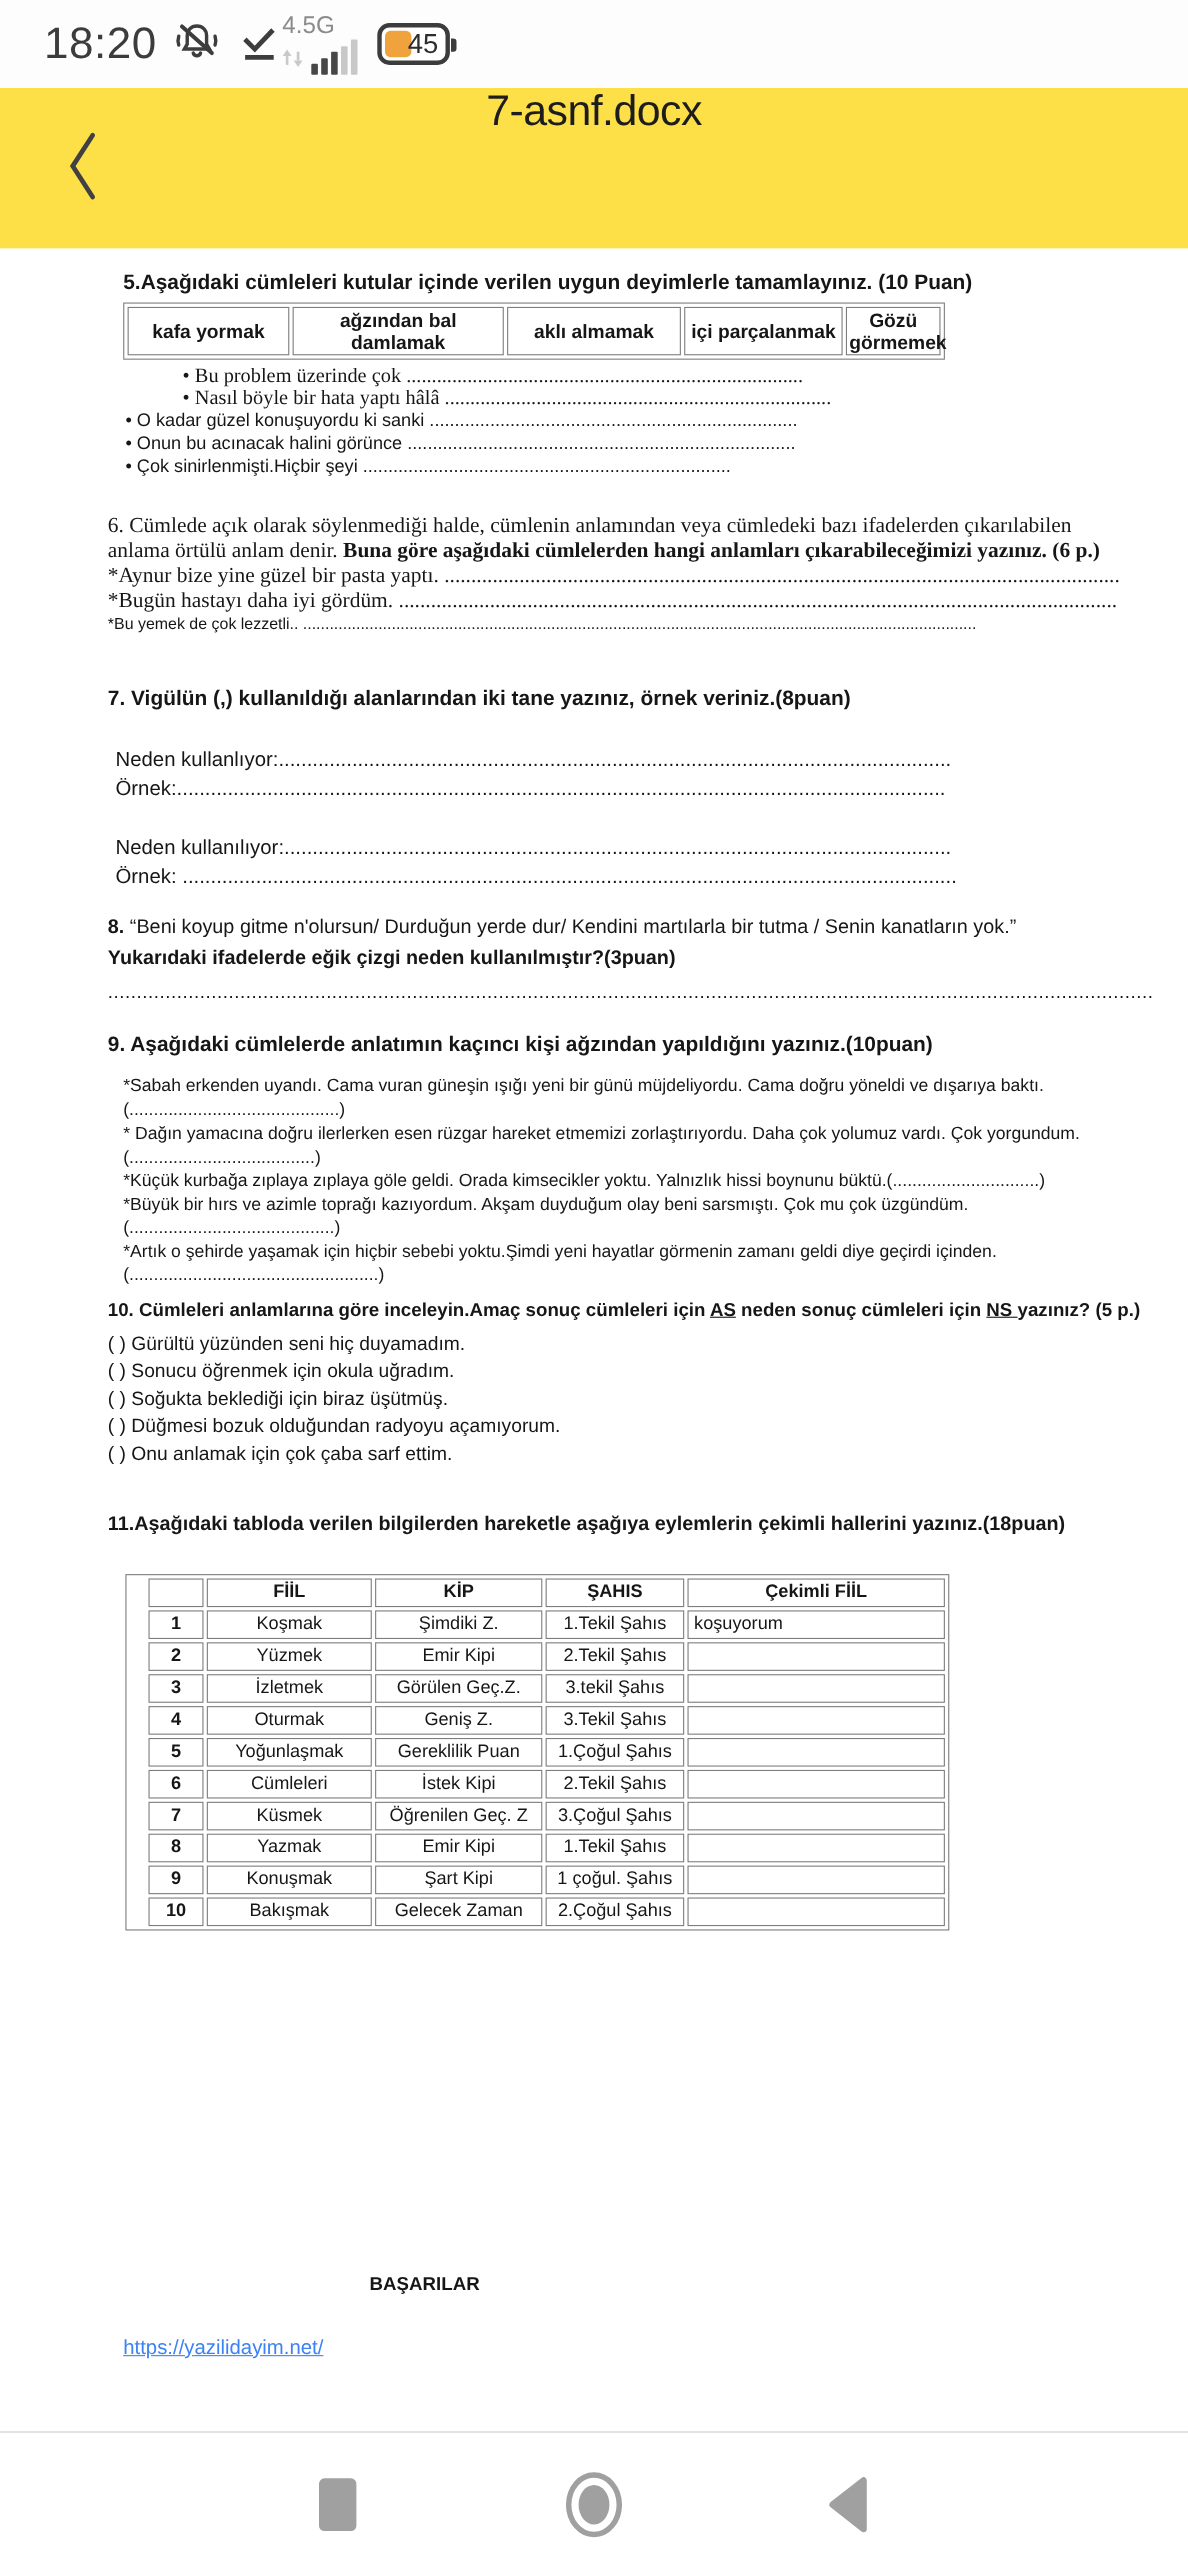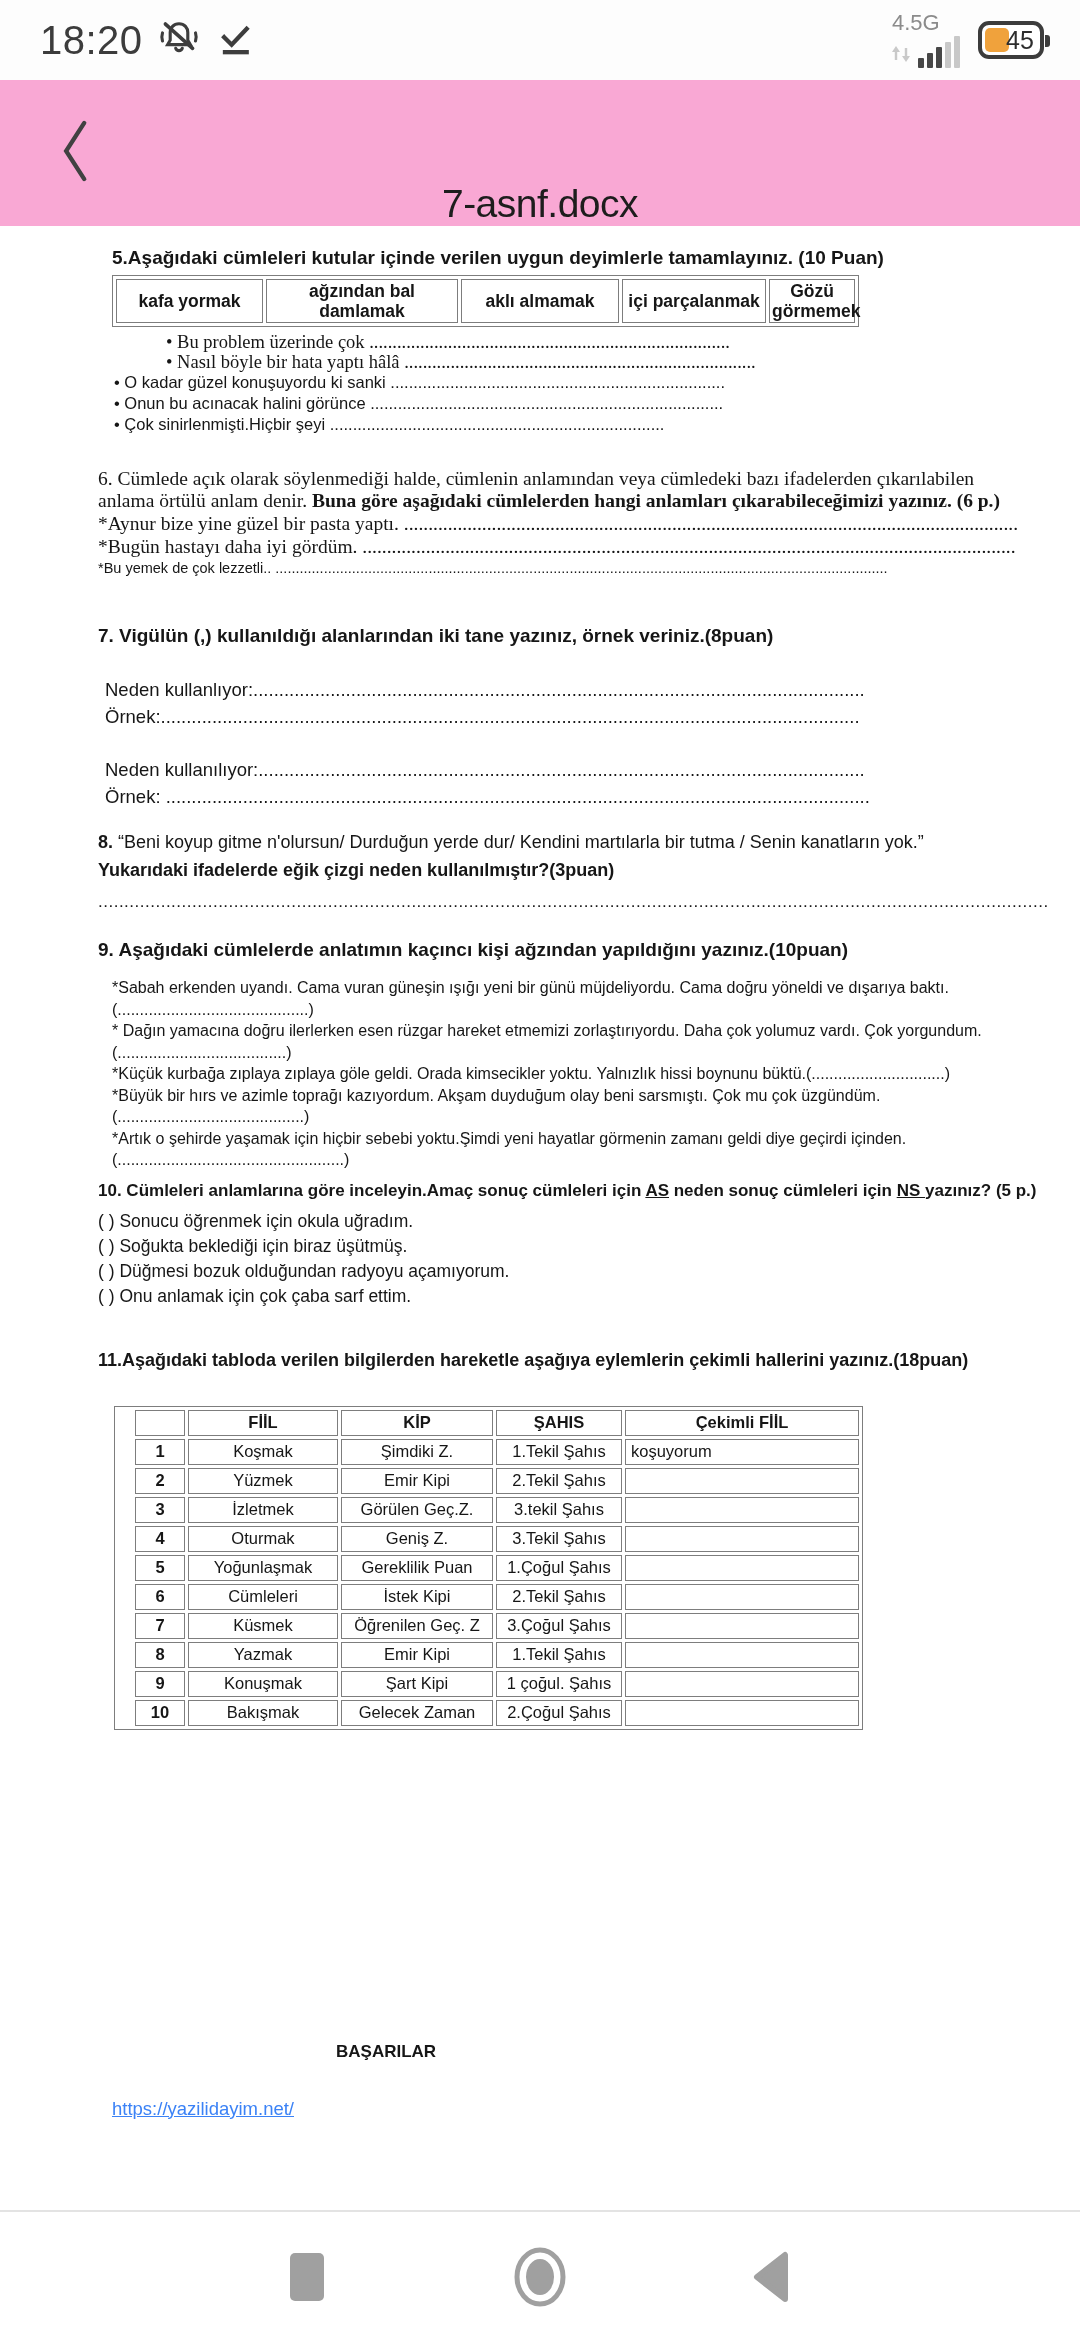--- a/index.html
+++ b/index.html
@@ -5,21 +5,21 @@
   * { box-sizing: border-box; }
   html,body { margin:0; padding:0; }
   body {
     width:1080px; height:2340px; position:relative; overflow:hidden;
     background:#ffffff; font-family:"Liberation Sans", sans-serif; color:#1a1a1a;
   }
 
   
   .status-bar {
     position:absolute; top:0; left:0; width:1080px; height:80px;
-    background:#fdfdfd; display:flex; align-items:center; justify-content:space-between;
+    background:#fdfdfd; display:flex; align-items:center; justify-content:flex-start;
     padding:0 36px 0 40px;
   }
   .sb-left { display:flex; align-items:center; gap:14px; }
   .sb-time { font-size:40px; color:#3c3c3c; letter-spacing:0.5px; }
   .sb-icon { display:inline-block; }
   .sb-right { display:flex; align-items:center; gap:18px; }
   .signal-block { display:flex; flex-direction:column; align-items:flex-start; }
   .net-label { font-size:22px; color:#8b8b8b; line-height:22px; margin-bottom:2px; margin-left:2px; }
   .signal-row { display:flex; align-items:flex-end; gap:6px; }
   .bars { display:flex; align-items:flex-end; gap:3px; }
@@ -33,21 +33,21 @@
     position:relative; width:66px; height:38px; border:4px solid #3c3c3c;
     border-radius:11px; background:#fff; display:flex; align-items:center;
   }
   .battery-fill { position:absolute; left:3px; top:3px; width:24px; height:24px; border-radius:5px; }
   .battery-num { position:absolute; left:24px; top:1px; font-size:25px; color:#2d2d2d; }
   .battery-cap { position:absolute; right:-10px; top:10px; width:5px; height:12px; background:#3c3c3c; border-radius:0 3px 3px 0; }
 
   
   .app-header {
     position:absolute; top:80px; left:0; width:1080px; height:146px;
-    background:#f9a8d4; display:flex; align-items:flex-end; justify-content:center;
+    background:#fde047; display:flex; align-items:flex-start; justify-content:center;
   }
   .back-button { position:absolute; left:48px; top:36px; width:56px; height:72px; background:none; border:none; padding:0; cursor:pointer; }
   .app-title { font-size:39px; font-weight:400; color:#1d1d1d; letter-spacing:-0.5px; }
 
   
   .doc-page {
     position:absolute; top:226px; left:0; width:1080px; height:1986px;
     background:#ffffff; border-bottom:2px solid #e3e3e3;
     padding:20px 28px 0 98px; overflow:hidden; color:#161616;
   }
@@ -248,20 +248,21 @@
       <div class="q9-item">*Artık o şehirde yaşamak için hiçbir sebebi yoktu.Şimdi yeni hayatlar görmenin zamanı geldi diye geçirdi içinden.
 (...................................................)</div>
     </div>
 
   
   <div class="q10-heading">
     <span>10. Cümleleri anlamlarına göre inceleyin.Amaç sonuç cümleleri için </span><span class="und">AS</span><span> neden sonuç cümleleri için </span><span class="und">NS </span><span>yazınız? (5 p.)</span>
   </div>
   <div class="q10-items">
 
+  <div class="q10-item">(   ) Gürültü yüzünden seni hiç duyamadım.</div>
       <div class="q10-item">(   )  Sonucu öğrenmek için okula uğradım.</div>
       <div class="q10-item">(   )  Soğukta beklediği için biraz üşütmüş.</div>
       <div class="q10-item">(    )  Düğmesi bozuk olduğundan radyoyu açamıyorum.</div>
       <div class="q10-item">(   ) Onu anlamak için çok çaba sarf ettim.</div>
     </div>
 
   
   <div class="q11-heading">11.Aşağıdaki tabloda verilen bilgilerden hareketle aşağıya eylemlerin çekimli hallerini yazınız.(18puan)</div>
   <table class="fiil-table">
     <colgroup>

